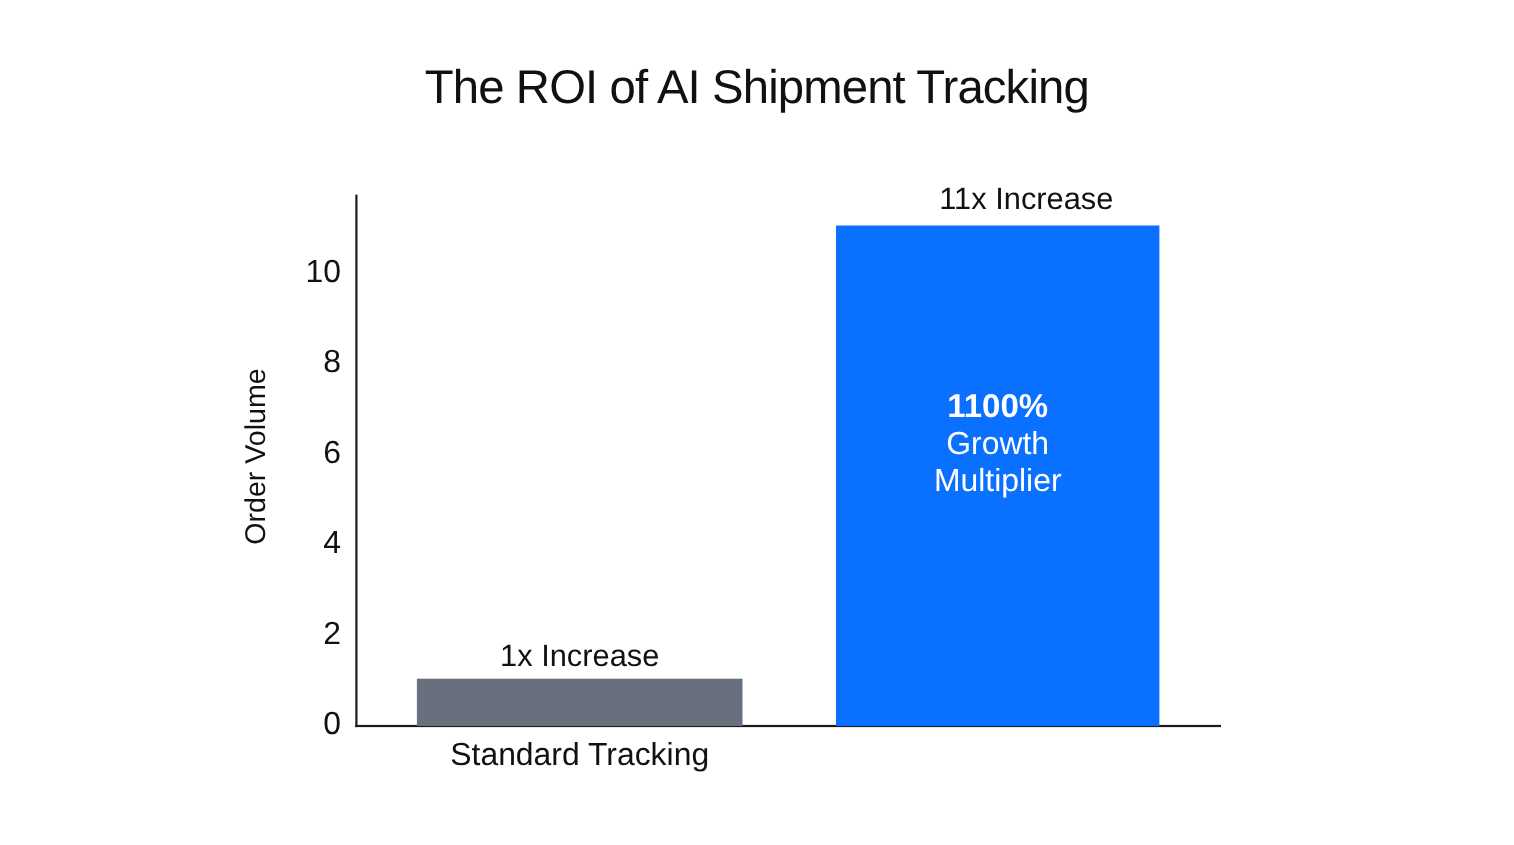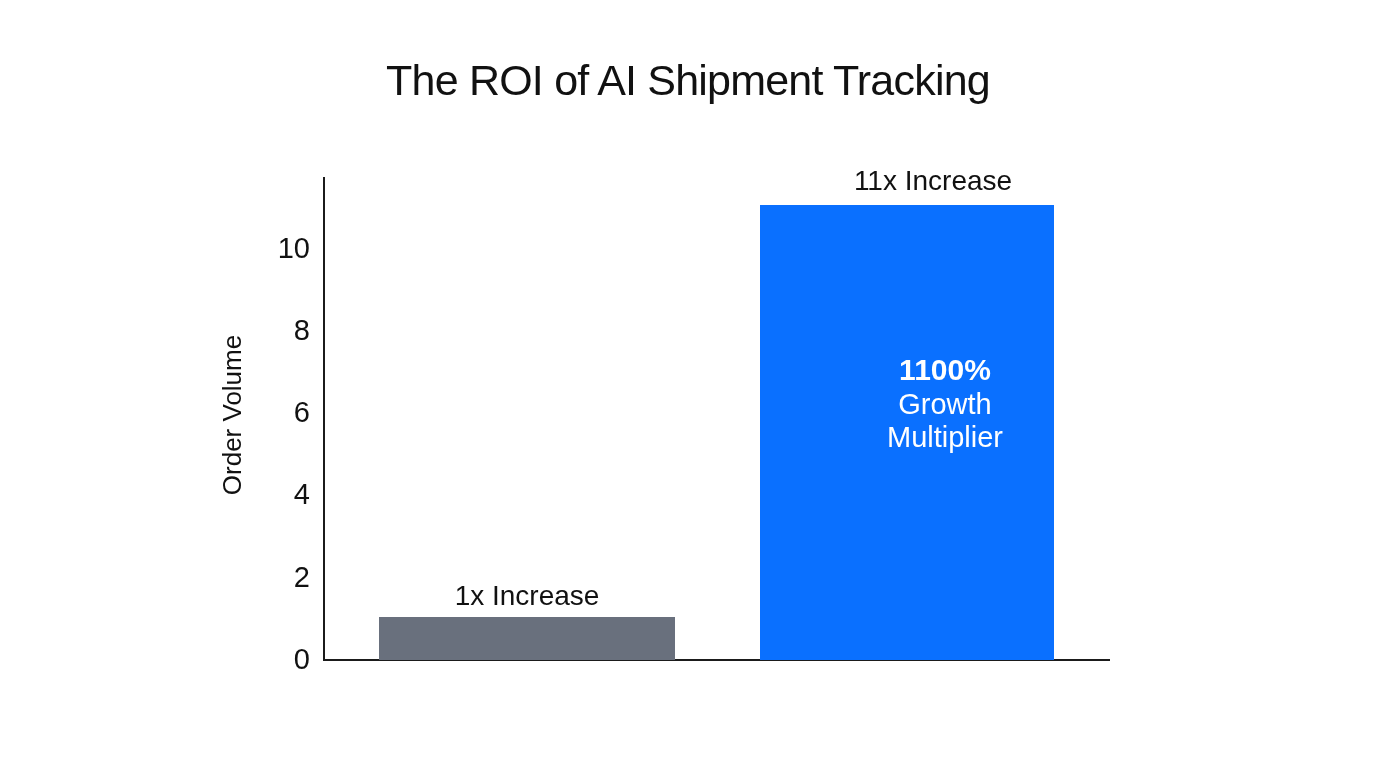--- a/index.html
+++ b/index.html
@@ -124,21 +124,20 @@
 
   
   .bar-inner-label {
     position: absolute;
     left: 50%;
     transform: translateX(-50%);
     text-align: center;
     color: #ffffff;
     line-height: 1.16;
     white-space: nowrap;
-    margin-left: 38px;
   }
   .bar-inner-value {
     font-size: 30px;
     font-weight: 700;
     display: block;
   }
   .bar-inner-sub {
     font-size: 29px;
     font-weight: 400;
     display: block;
@@ -191,14 +190,15 @@
         <div class="bar-inner-label" style="top:148px;">
           <span class="bar-inner-value">1100%</span>
           <span class="bar-inner-sub">Growth</span>
           <span class="bar-inner-sub">Multiplier</span>
         </div>
       </div>
     </div>
 
   </div>
 
+  <div class="x-cat" style="left:527px;">Standard Tracking</div>
 
 </div>
 
 </body></html>

